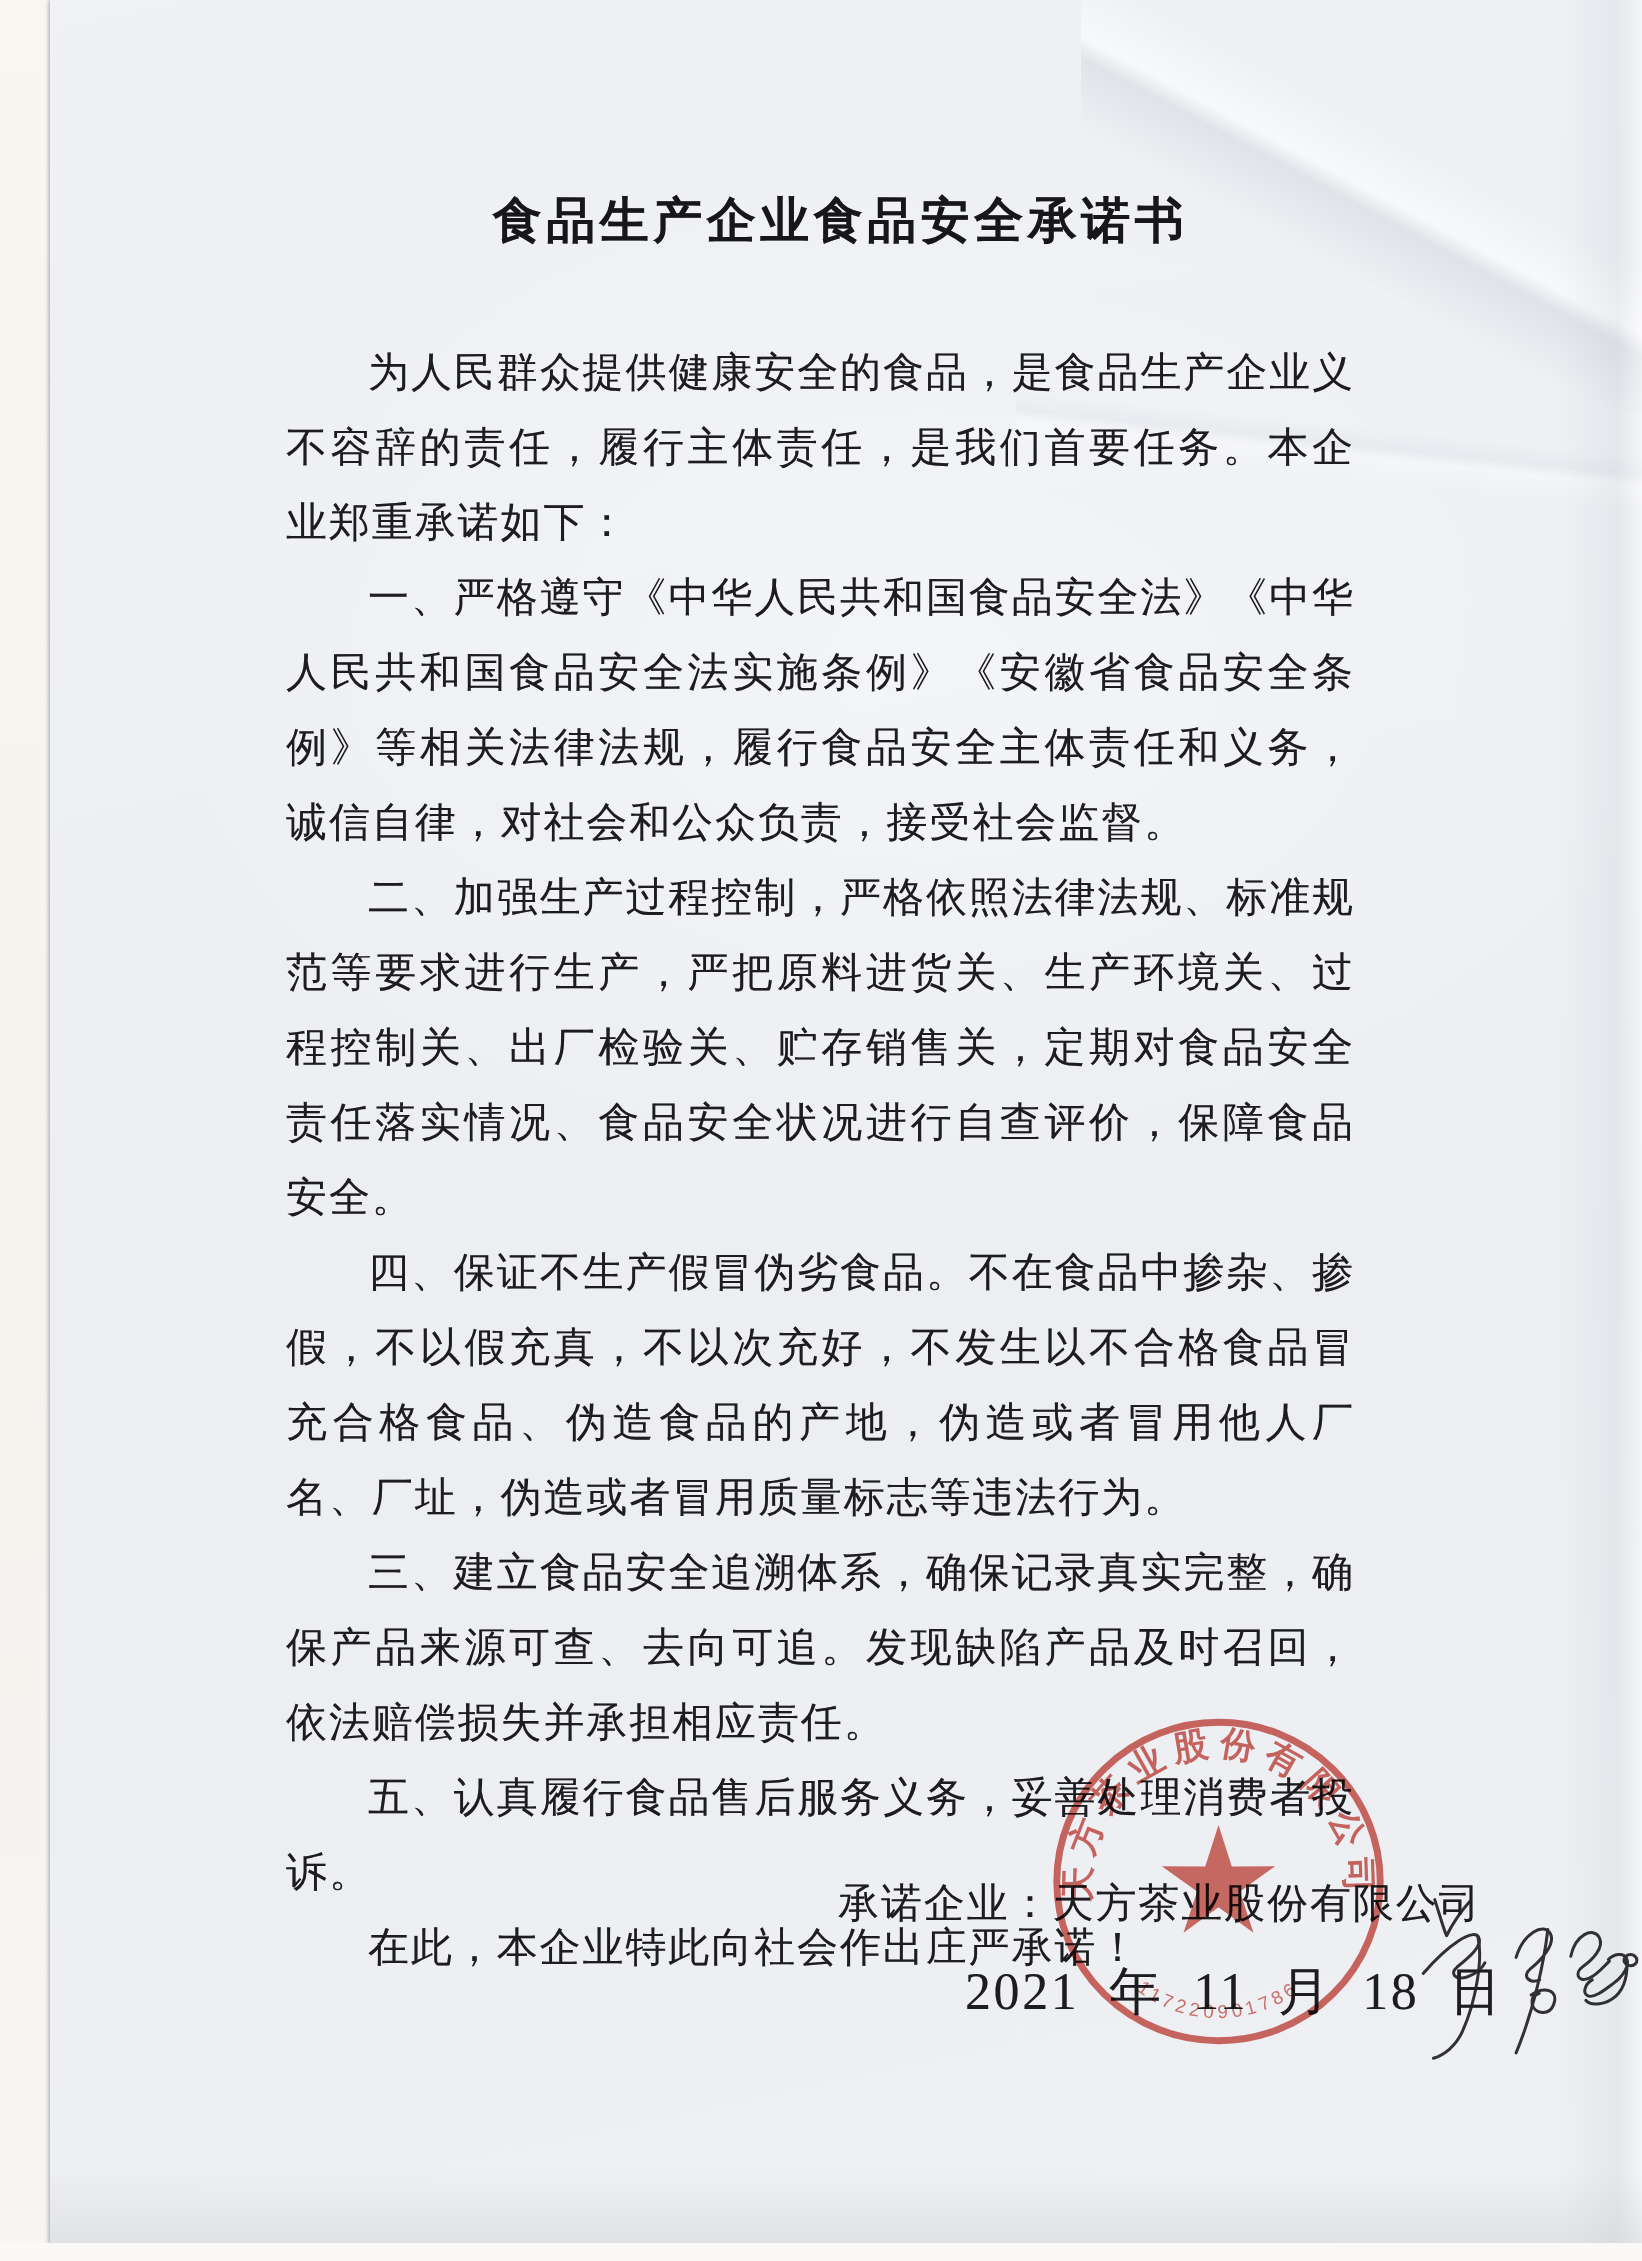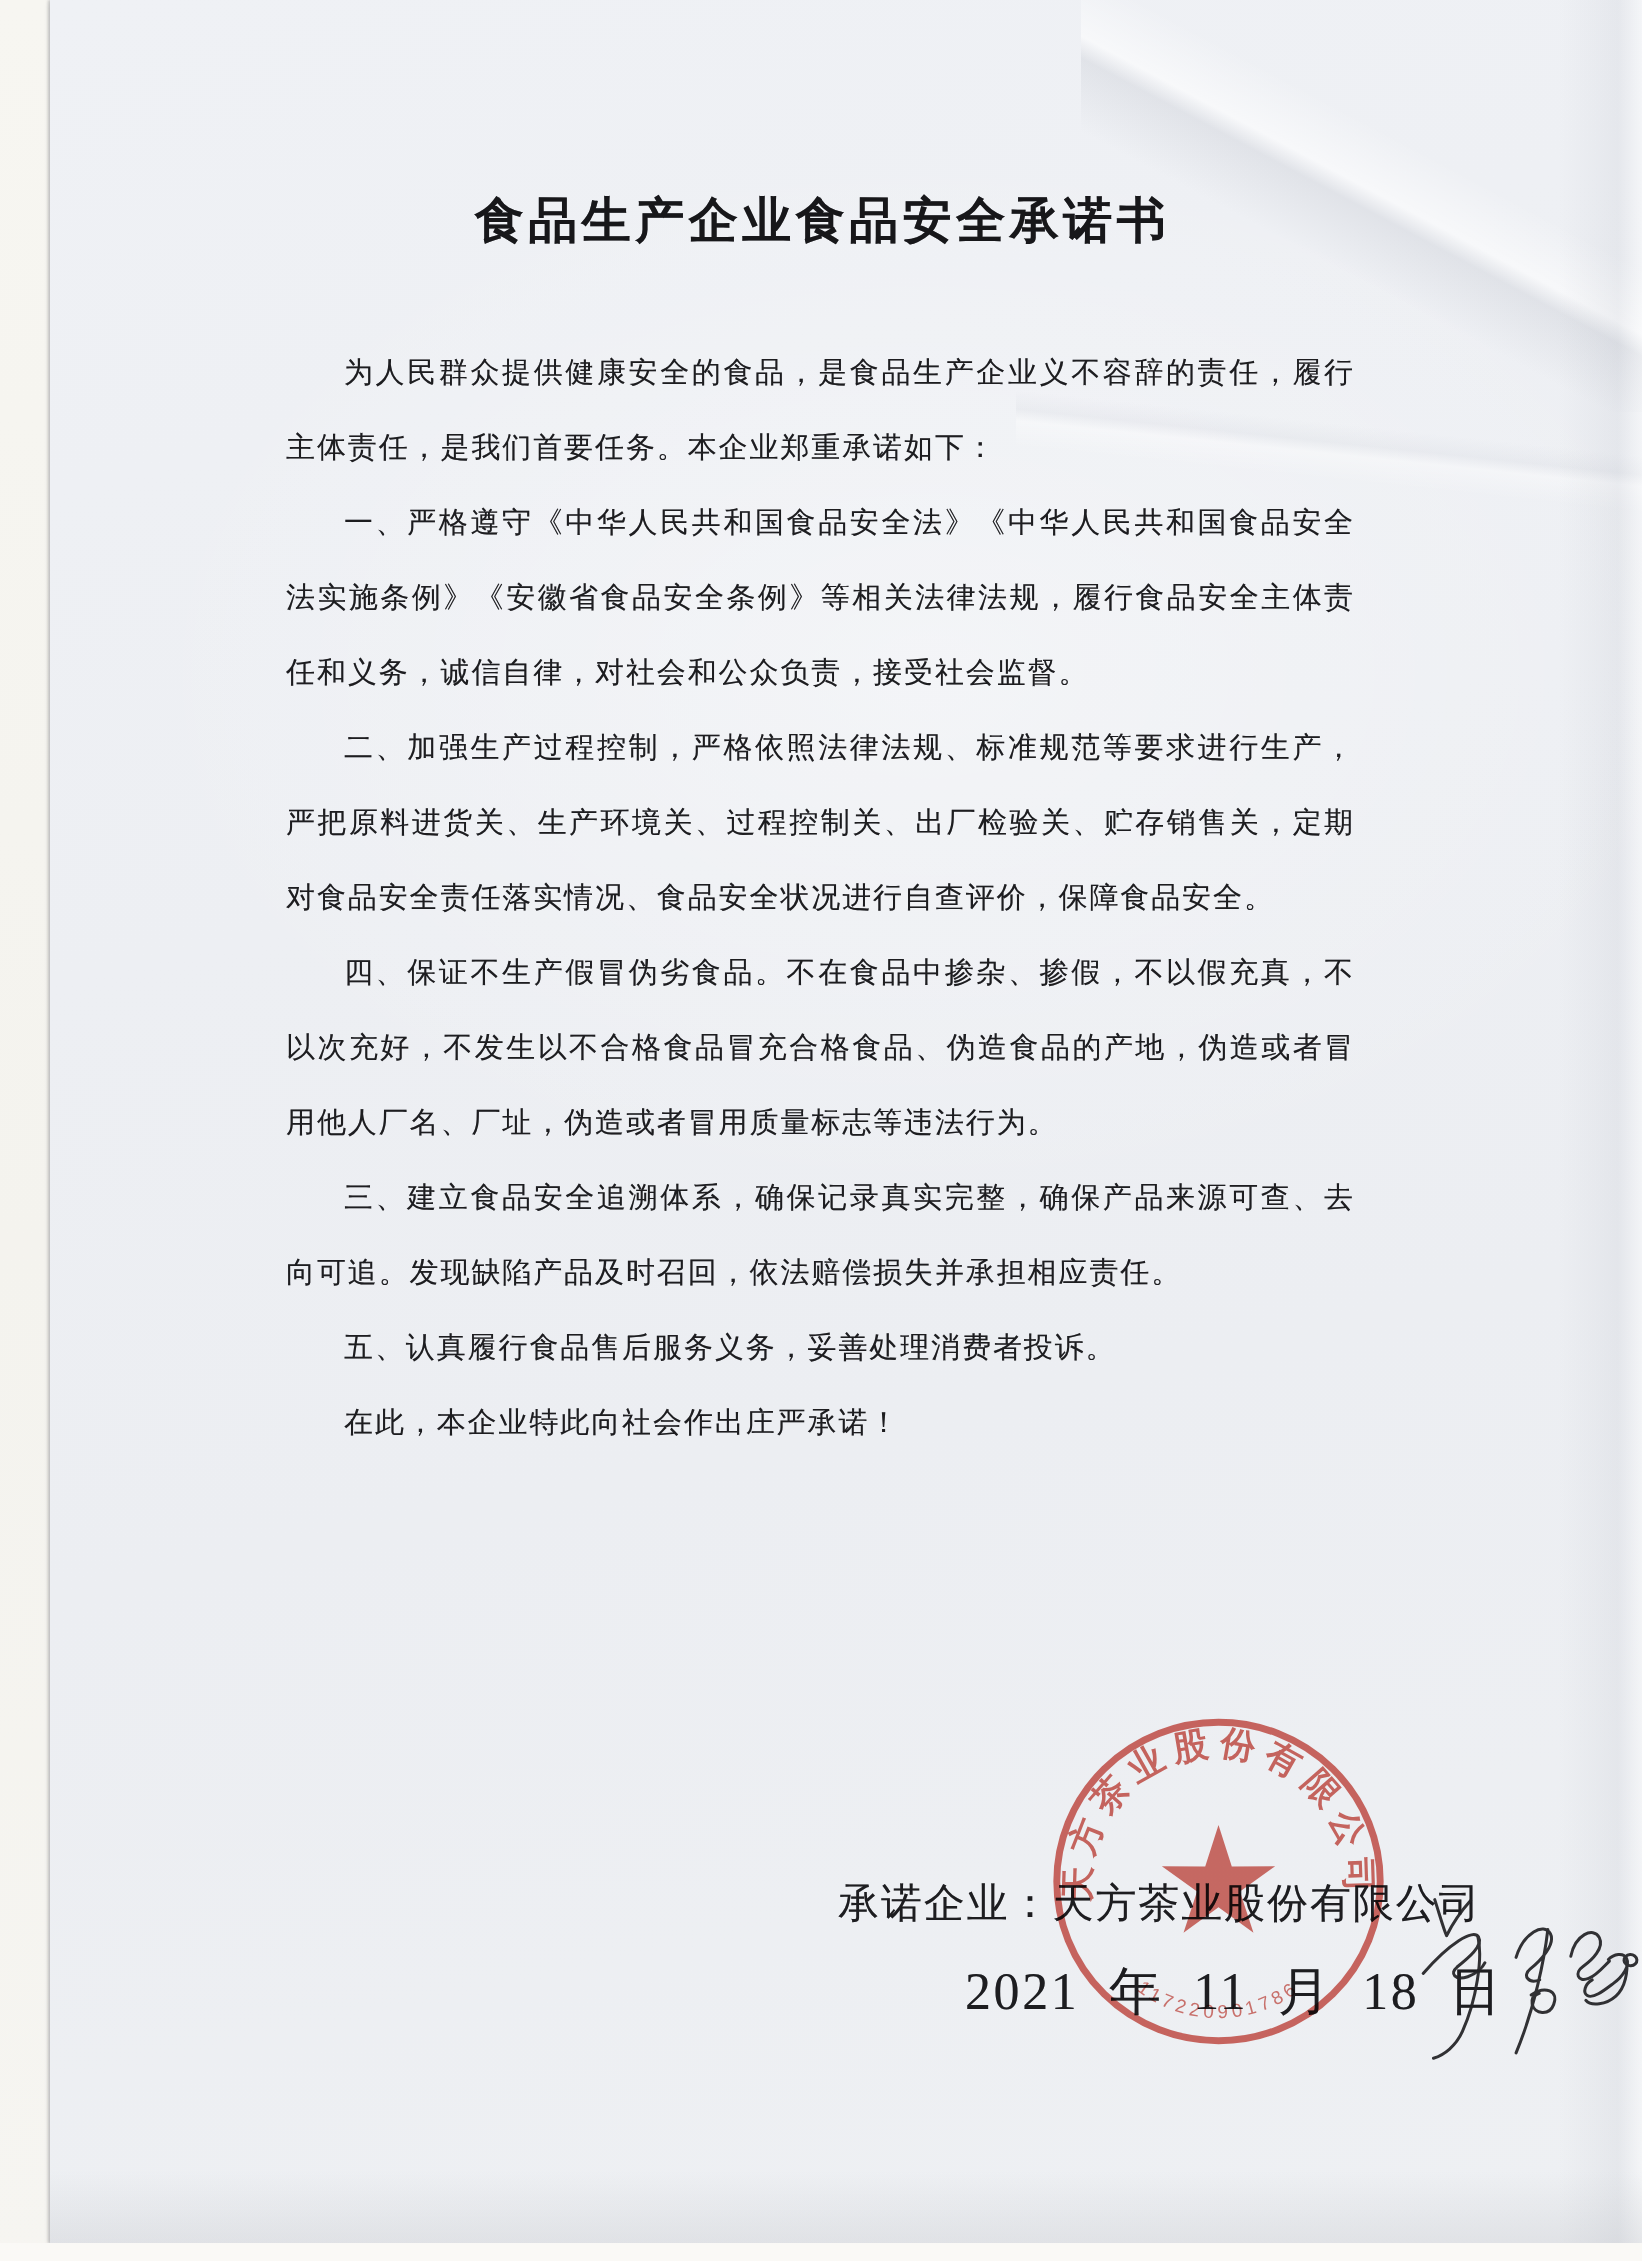--- a/index.html
+++ b/index.html
@@ -47,35 +47,35 @@
   .crease-mid-right {
     left: 966px; top: 361px; width: 676px; height: 167px;
     background: linear-gradient(186deg, rgba(255,255,255,0) 42%, rgba(190,194,204,0.14) 50%, rgba(255,255,255,0.35) 55%, rgba(255,255,255,0) 66%);
   }
   .crease-bottom {
     left: 0; bottom: 0; width: 1593px; height: 90px;
     background: linear-gradient(0deg, rgba(170,172,178,0.20) 0%, rgba(255,255,255,0) 80%);
   }
   
   .title {
-    position: absolute; left: 238px; top: 188px;
+    position: absolute; left: 256px; top: 188px;
     width: 1069px;
     margin: 0;
     text-align: center;
     font-family: "Liberation Sans", "DejaVu Sans", sans-serif;
     font-size: 49px; font-weight: 700;
     letter-spacing: 4.5px;
     color: #17171a;
     text-shadow: 0 0 0.6px rgba(20,20,25,0.55);
   }
   
   .body-text {
     position: absolute; left: 236px; top: 335px;
     width: 1069px;
-    font-size: 29px; line-height: 75px;
+    font-size: 41px; line-height: 75px;
     letter-spacing: 1.9px;
     color: #1d1d20;
     text-align: justify;
     text-shadow: 0 0 0.6px rgba(25,25,30,0.40);
   }
   .body-text p { margin: 0; text-indent: 2em; }
   
   .company-line {
     position: absolute; left: 788px; top: 1876px;
     font-size: 41px; letter-spacing: 1.9px;

